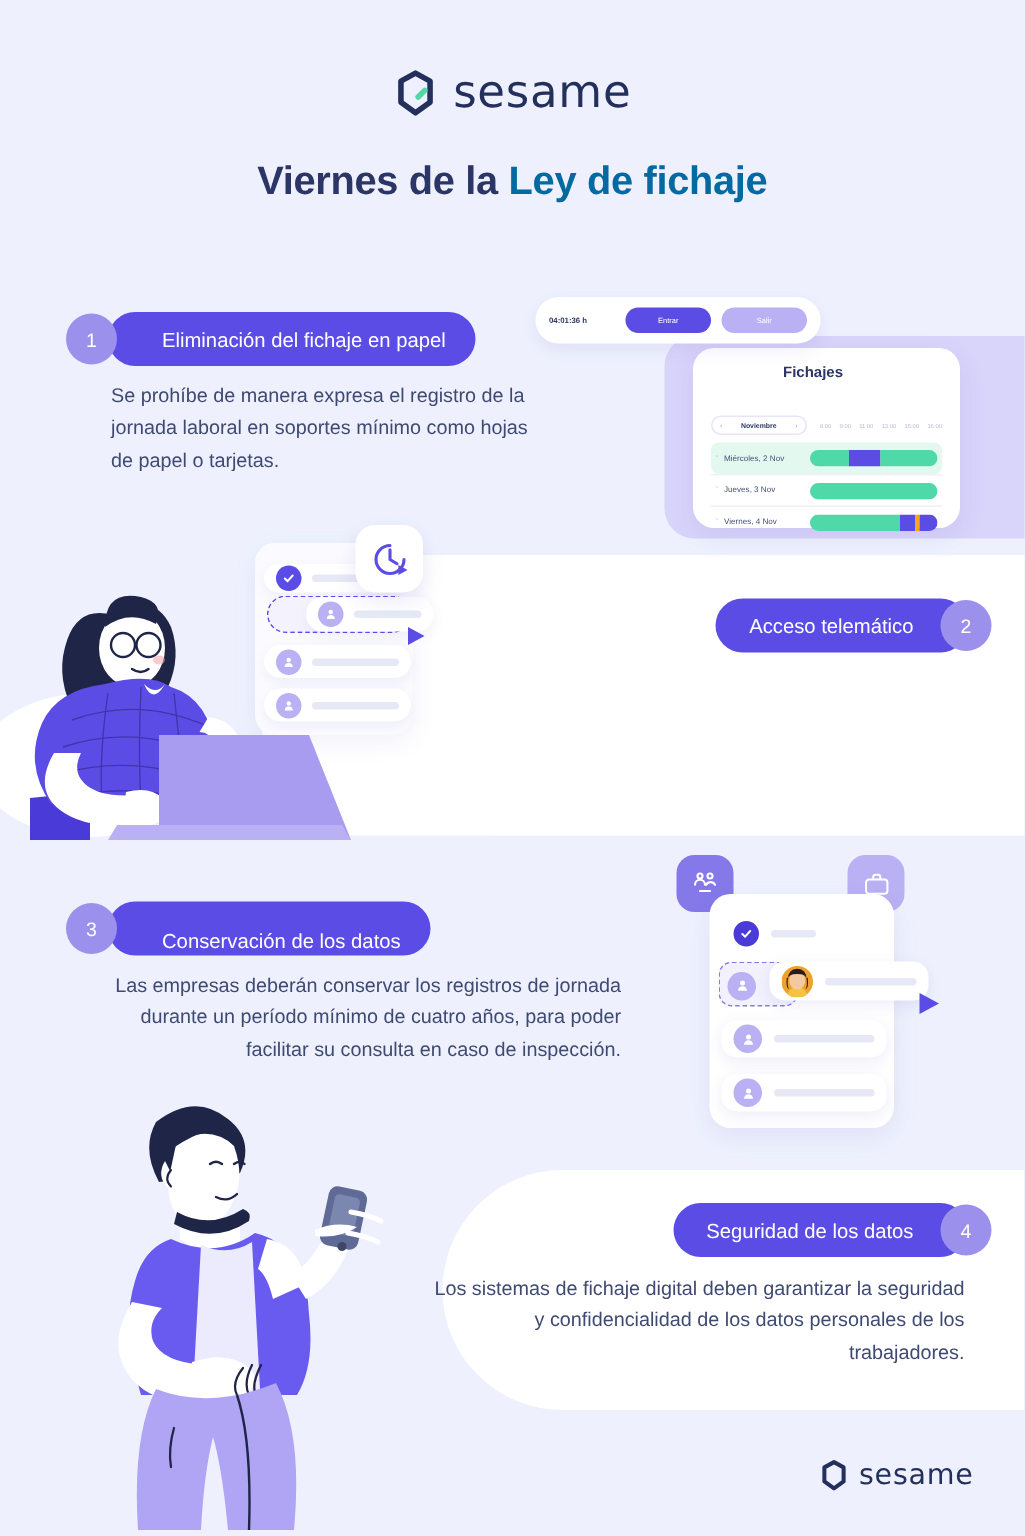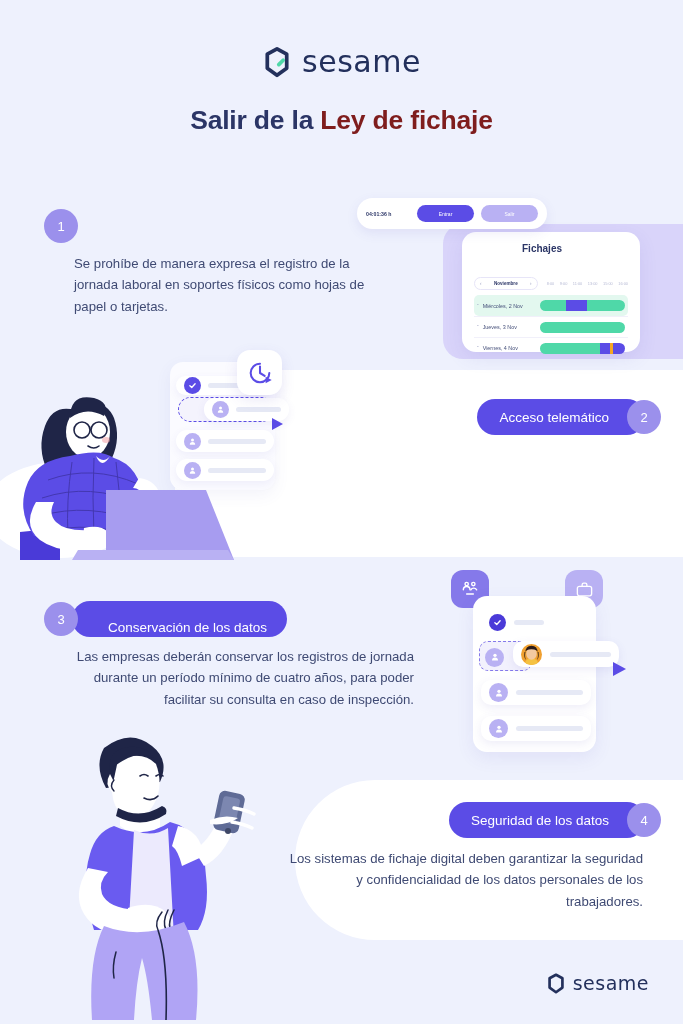--- a/index.html
+++ b/index.html
@@ -11,21 +11,21 @@
   }
   .stage{ position:absolute; inset:0; }
 
   
   .logo-wrap{ position:absolute; left:0; right:0; top:44px; display:flex; justify-content:center; align-items:center; gap:10px; }
   .logo-mark{ width:30px; height:32px; display:block; }
   .logo-text{ font-size:30px; font-weight:400; letter-spacing:.5px; color:#23305c; font-family:"DejaVu Sans", sans-serif; }
 
   .title{ position:absolute; left:0; right:0; top:103px; text-align:center;
           font-size:26.5px; font-weight:bold; line-height:1.32; color:#2b3566; letter-spacing:-0.2px; }
-  .title .hl{ color:#7f1d1d; }
+  .title .hl{ color:#0369a1; }
 
   
   .panel{ position:absolute; background:#ffffff; }
   .panel-2{ left:175px; top:370px; width:508px; height:187px; border-radius:48px 0 0 48px; }
   .panel-2b{ left:330px; top:370px; width:353px; height:187px; background:#fff; }
   .panel-4{ left:295px; top:780px; width:388px; height:160px; border-radius:110px 0 0 110px; }
 
   
   .pill{ position:absolute; height:36px; border-radius:18px; background:#5b4ce6;
          display:flex; align-items:center; color:#fff; font-size:13.5px; font-weight:500; }
@@ -126,21 +126,21 @@
     <span>
       <svg class="logo-mark" viewBox="0 0 34 36">
         <path d="M17 3 L28 9 L28 25 L17 33 L6 25 L6 9 Z" fill="none" stroke="#23305c" stroke-width="4.2" stroke-linejoin="round"></path>
         <path d="M19 21 L24 16" stroke="#4fd8a8" stroke-width="4.2" stroke-linecap="round"></path>
       </svg>
     </span>
     <span class="logo-text">sesame</span>
   </div>
 
   <div class="title">
-    <span>Salir de la </span><span class="hl">Ley de fichaje</span><br>
+    <span>Viernes de la </span><span class="hl">Ley de fichaje</span><br>
   </div>
 
   <div class="mock1-bg"></div>
 
   <div class="clockbar">
     <span class="tm">04:01:36 h</span>
     <span class="btn-entrar">Entrar</span>
     <span class="btn-salir">Salir</span>
   </div>
 
@@ -184,22 +184,25 @@
           <div class="bar" style="width: 85px;">
             <div style="background: rgb(79, 216, 168); width: 70%;"></div>
             <div style="background: rgb(91, 76, 230); width: 12%;"></div>
             <div style="background: rgb(245, 166, 35); width: 4%;"></div>
             <div style="background: rgb(91, 76, 230); width: 14%;"></div>
           </div>
         </div>
       </div>
   </div>
 
+  <div class="pill pill-1">
+    <span class="label">Eliminación del fichaje en papel</span>
+  </div>
   <div class="num num-1">1</div>
-  <div class="copy copy-1">Se prohíbe de manera expresa el registro de la jornada laboral en soportes físicos como hojas de papel o tarjetas.</div>
+  <div class="copy copy-1">Se prohíbe de manera expresa el registro de la jornada laboral en soportes mínimo como hojas de papel o tarjetas.</div>
 
   <div class="lcard"></div>
   <div class="lrow" style="left:176px; top:376px; width:93px; height:19px;">
     <span class="ava" style="background:#5b4ce6;">
       <svg width="9" height="9" viewBox="0 0 12 12">
           <path d="M2.5 6.2 L5 8.6 L9.5 3.6" fill="none" stroke="#fff" stroke-width="1.8" stroke-linecap="round" stroke-linejoin="round"></path>
         </svg>
     </span>
     <span class="ln"></span>
   </div>

